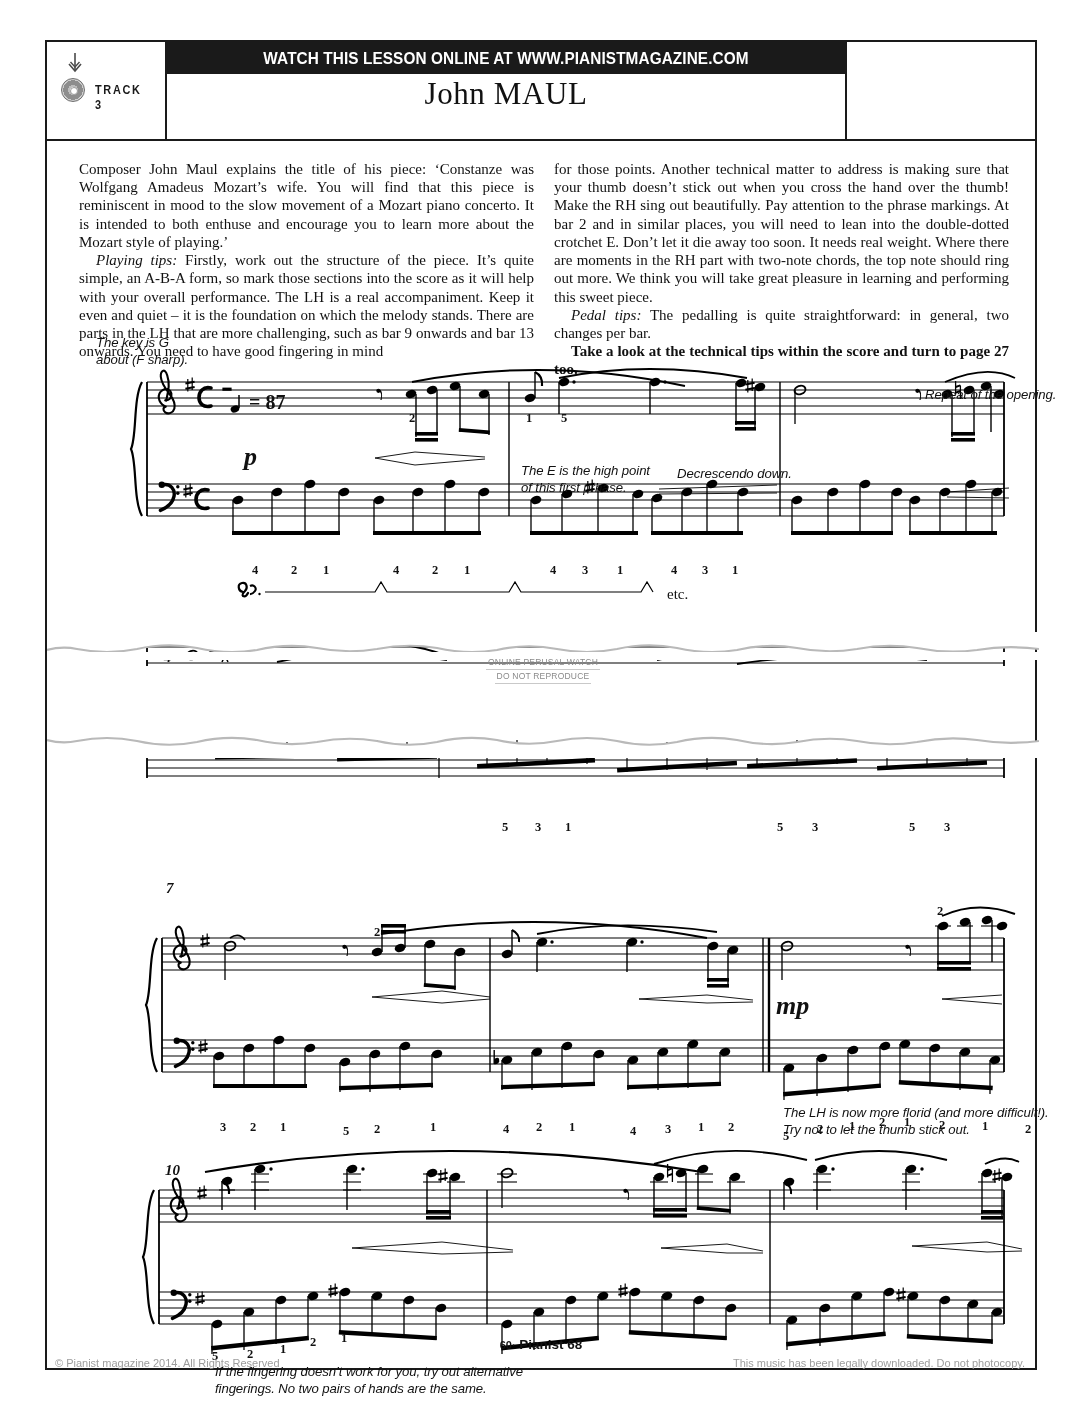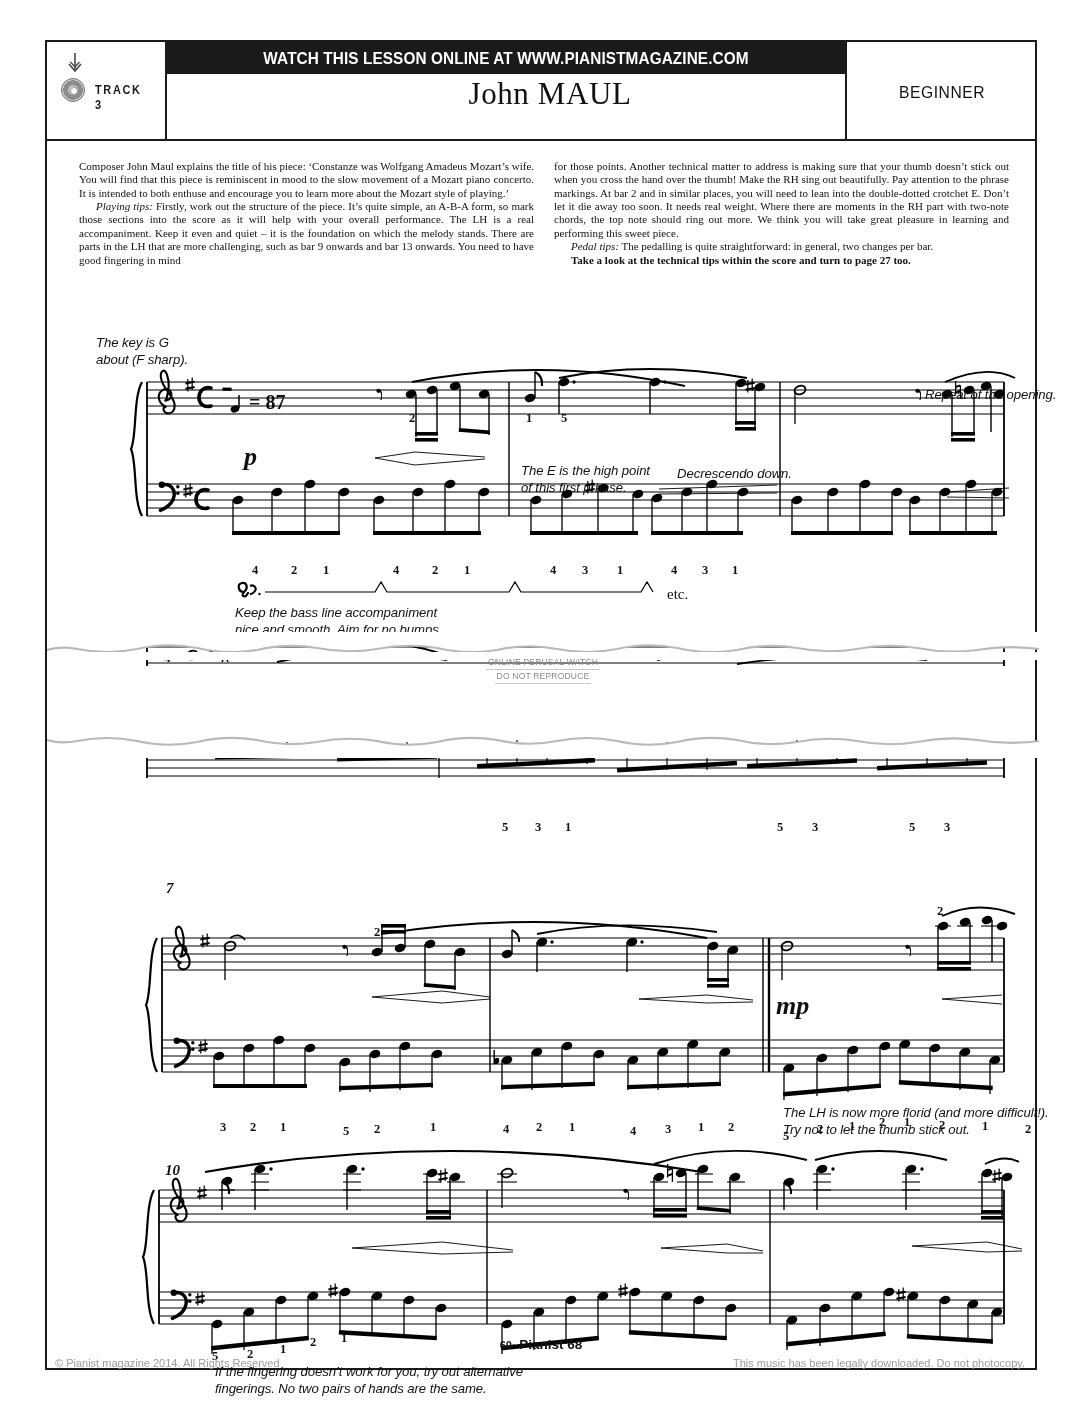--- a/index.html
+++ b/index.html
@@ -24,34 +24,34 @@
   .cd-ico:after{content:"";position:absolute;left:8px;top:8px;width:8px;height:8px;border-radius:50%;background:#fff;border:1px solid #9a9a9a;box-sizing:border-box;}
   .track-lbl{position:absolute;left:48px;top:40px;font-family:"Liberation Sans",sans-serif;
     font-weight:700;font-size:13px;letter-spacing:2px;color:#1a1a1a;
     transform:scaleX(.84);transform-origin:left center;}
 
   .banner{position:absolute;left:120px;top:0;width:678px;height:32px;background:#1a1a1a;}
   .banner span{display:block;text-align:center;line-height:32px;color:#fff;
     font-family:"Liberation Sans",sans-serif;font-weight:700;font-size:16.5px;
     letter-spacing:.1px;transform:scaleX(.93);}
 
-  .titleblk{position:absolute;left:120px;top:32px;width:678px;height:48px;text-align:center;padding-left:44px;}
+  .titleblk{position:absolute;left:120px;top:32px;width:678px;height:48px;text-align:center;}
   .composer{font-family:"Liberation Serif",serif;font-size:31px;letter-spacing:.6px;
     margin-top:4px;line-height:1.0;}
   .subtitle{font-family:"Liberation Serif",serif;font-style:italic;font-size:20px;
     letter-spacing:.3px;margin-top:4px;line-height:1.0;}
 
   .levelbox{position:absolute;left:800px;top:0;width:190px;height:97px;}
   .levelbox span{position:absolute;left:0;right:0;top:41px;text-align:center;
     font-family:"Liberation Sans",sans-serif;font-size:17px;letter-spacing:.6px;
     transform:scaleX(.92);}
 
   
   .intro{position:absolute;left:32px;top:118px;width:930px;
-    display:flex;gap:20px;font-size:11px;line-height:1.215;text-align:justify;
+    display:flex;gap:20px;font-size:15px;line-height:1.215;text-align:justify;
     font-family:"Liberation Serif",serif;}
   .intro .col{width:455px;}
   .intro p{margin:0;}
   .intro p.ind{text-indent:17px;}
   .intro i{font-style:italic;}
   .intro b{font-weight:700;}
 
   
   .score{position:absolute;left:0;top:0;width:992px;height:1330px;pointer-events:none;}
 
@@ -99,23 +99,20 @@
     </div>
 
     <div class="banner">
       <span>WATCH THIS LESSON ONLINE AT WWW.PIANISTMAGAZINE.COM</span>
     </div>
 
     <div class="titleblk">
       <div class="composer">John MAUL</div>
     </div>
 
-    <div class="levelbox">
-      <span>BEGINNER</span>
-    </div>
 
     <div class="vline vl1"></div>
     <div class="vline vl2"></div>
     <div class="hline"></div>
   </div>
 
   <div class="intro">
     <div class="col">
       <p>Composer John Maul explains the title of his piece: ‘Constanze was Wolfgang Amadeus Mozart’s wife. You will find that this piece is reminiscent in mood to the slow movement of a Mozart piano concerto. It is intended to both enthuse and encourage you to learn more about the Mozart style of playing.’</p>
       <p class="ind"><i>Playing tips:</i><span> Firstly, work out the structure of the piece. It’s quite simple, an A-B-A form, so mark those sections into the score as it will help with your overall performance. The LH is a real accompaniment. Keep it even and quiet – it is the foundation on which the melody stands. There are parts in the LH that are more challenging, such as bar 9 onwards and bar 13 onwards. You need to have good fingering in mind</span></p>
@@ -751,22 +748,20 @@
       <line x1="9" y1="14" x2="9" y2="1" stroke="#000" stroke-width="1.5"></line>
     </svg>
     <span>= 87</span>
   </div>
   <div class="dyn" style="left:197px;top:400px;">p</div>
   <div class="ann" style="left:474px;top:421px;">The E is the high point
 of this first prhase.</div>
   <div class="ann" style="left:630px;top:424px;">Decrescendo down.</div>
   <div class="ann" style="left:878px;top:345px;">Repeat of the opening.</div>
   <div class="etc" style="left:620px;top:544px;">etc.</div>
-  <div class="ann" style="left:188px;top:563px;">Keep the bass line accompaniment
-nice and smooth. Aim for no bumps.</div>
 
   <div class="barnum" style="left:117px;top:607px;">4</div>
   <div class="barnum" style="left:119px;top:838px;">7</div>
   <div class="barnum" style="left:118px;top:1120px;">10</div>
 
   <div class="dyn" style="left:729px;top:949px;">mp</div>
   <div class="ann" style="left:736px;top:1063px;">The LH is now more florid (and more difficult!).
 Try not to let the thumb stick out.</div>
   <div class="ann" style="left:168px;top:1322px;">If the fingering doesn’t work for you, try out alternative
 fingerings. No two pairs of hands are the same.</div>

